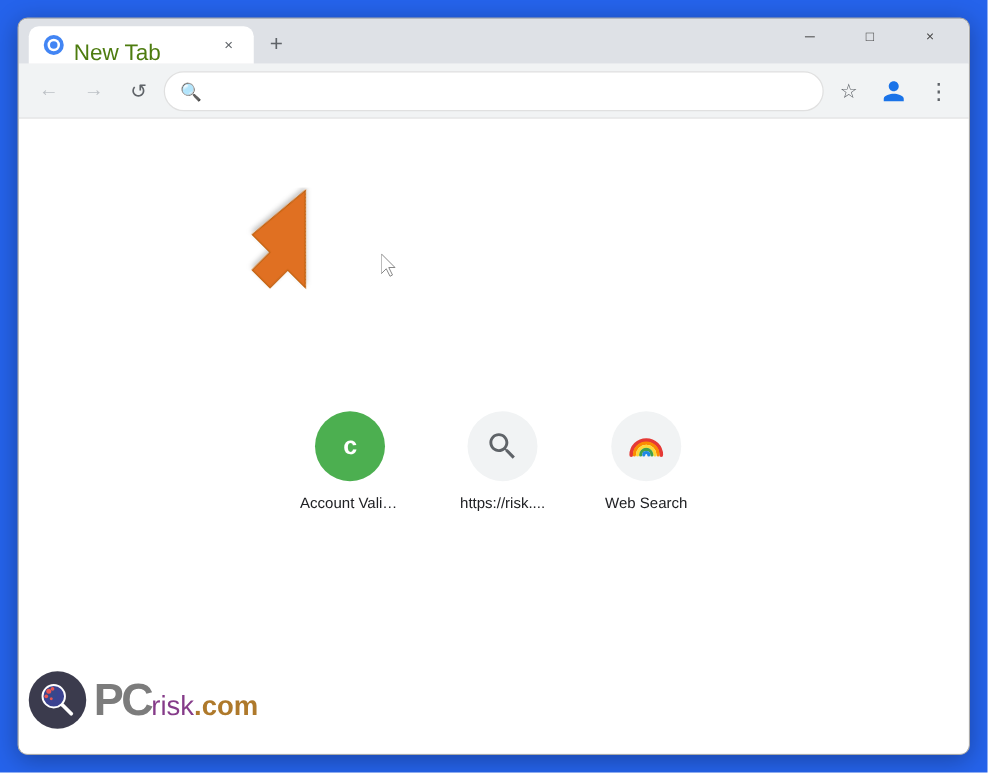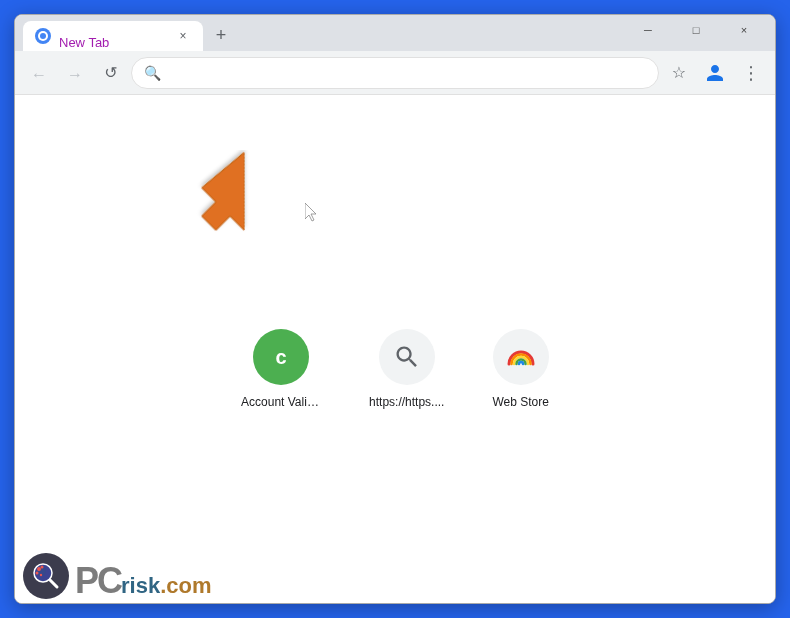--- a/index.html
+++ b/index.html
@@ -79,22 +79,22 @@
     }
 
     .tab-favicon-dot {
       width: 6px;
       height: 6px;
       border-radius: 50%;
       background: #4285f4;
     }
 
     .tab-title {
-      font-size: 13px;
-      color: #a21caf;
+      font-size: 18px;
+      color: #4d7c0f;
       flex: 1;
       white-space: nowrap;
       overflow: hidden;
       text-overflow: ellipsis;
       margin-top: 13px;
     }
 
     .tab-close {
       width: 16px;
       height: 16px;
@@ -297,24 +297,24 @@
 
     
     .sc-search {
       color: #5f6368;
       font-size: 24px;
     }
 
     
     .watermark {
       position: absolute;
-      bottom: 4px;
+      bottom: 20px;
       left: 8px;
       display: flex;
-      align-items: flex-end;
+      align-items: center;
       gap: 6px;
       opacity: 0.85;
     }
 
     .pcrisk-logo-circle {
       width: 46px;
       height: 46px;
       border-radius: 50%;
       background: #1a1a2e;
       display: flex;
@@ -334,22 +334,22 @@
       font-size: 36px;
       font-weight: 900;
       color: #666;
       letter-spacing: -2px;
       line-height: 1;
       font-family: Arial Black, sans-serif;
     }
 
     .risk-text {
       font-size: 22px;
-      font-weight: 700;
-      color: #0c4a6e;
+      font-weight: 400;
+      color: #701a75;
       line-height: 1;
       font-family: Arial, sans-serif;
     }
 
     .dot-com {
       font-size: 22px;
       font-weight: 700;
       color: #a16207;
       line-height: 1;
       font-family: Arial, sans-serif;
@@ -426,35 +426,35 @@
         <div class="shortcut-icon sc-account">c</div>
         <span class="shortcut-label">Account Valid...</span>
       </div>
 
       <div class="shortcut-item">
         <div class="shortcut-icon sc-search">
           <svg width="28" height="28" viewBox="0 0 24 24" fill="#5f6368">
             <path d="M15.5 14h-.79l-.28-.27C15.41 12.59 16 11.11 16 9.5 16 5.91 13.09 3 9.5 3S3 5.91 3 9.5 5.91 16 9.5 16c1.61 0 3.09-.59 4.23-1.57l.27.28v.79l5 4.99L20.49 19l-4.99-5zm-6 0C7.01 14 5 11.99 5 9.5S7.01 5 9.5 5 14 7.01 14 9.5 11.99 14 9.5 14z"></path>
           </svg>
         </div>
-        <span class="shortcut-label">https://https....</span>
+        <span class="shortcut-label">https://risk....</span>
       </div>
 
       <div class="shortcut-item">
         <div class="shortcut-icon">
           <svg width="34" height="34" viewBox="0 0 34 34">
 
             <path d="M 5,24 A 12,12 0 0,1 29,24" fill="none" stroke="#e53935" stroke-width="3" stroke-linecap="round"></path>
             <path d="M 7.5,24 A 9.5,9.5 0 0,1 26.5,24" fill="none" stroke="#fb8c00" stroke-width="2.5" stroke-linecap="round"></path>
             <path d="M 10,24 A 7,7 0 0,1 24,24" fill="none" stroke="#fdd835" stroke-width="2.5" stroke-linecap="round"></path>
             <path d="M 12.5,24 A 4.5,4.5 0 0,1 21.5,24" fill="none" stroke="#43a047" stroke-width="2.5" stroke-linecap="round"></path>
             <path d="M 15,24 A 2,2 0 0,1 19,24" fill="none" stroke="#1e88e5" stroke-width="2.5" stroke-linecap="round"></path>
           </svg>
         </div>
-        <span class="shortcut-label">Web Store</span>
+        <span class="shortcut-label">Web Search</span>
       </div>
 
     </div>
 
     <div class="watermark">
       <div class="pcrisk-logo-circle">
         <svg width="38" height="38" viewBox="0 0 38 38">
 
           <circle cx="16" cy="16" r="9" fill="#1a237e" stroke="#fff" stroke-width="1.5"></circle>
           <circle cx="14" cy="14" r="5" fill="#152878"></circle>

